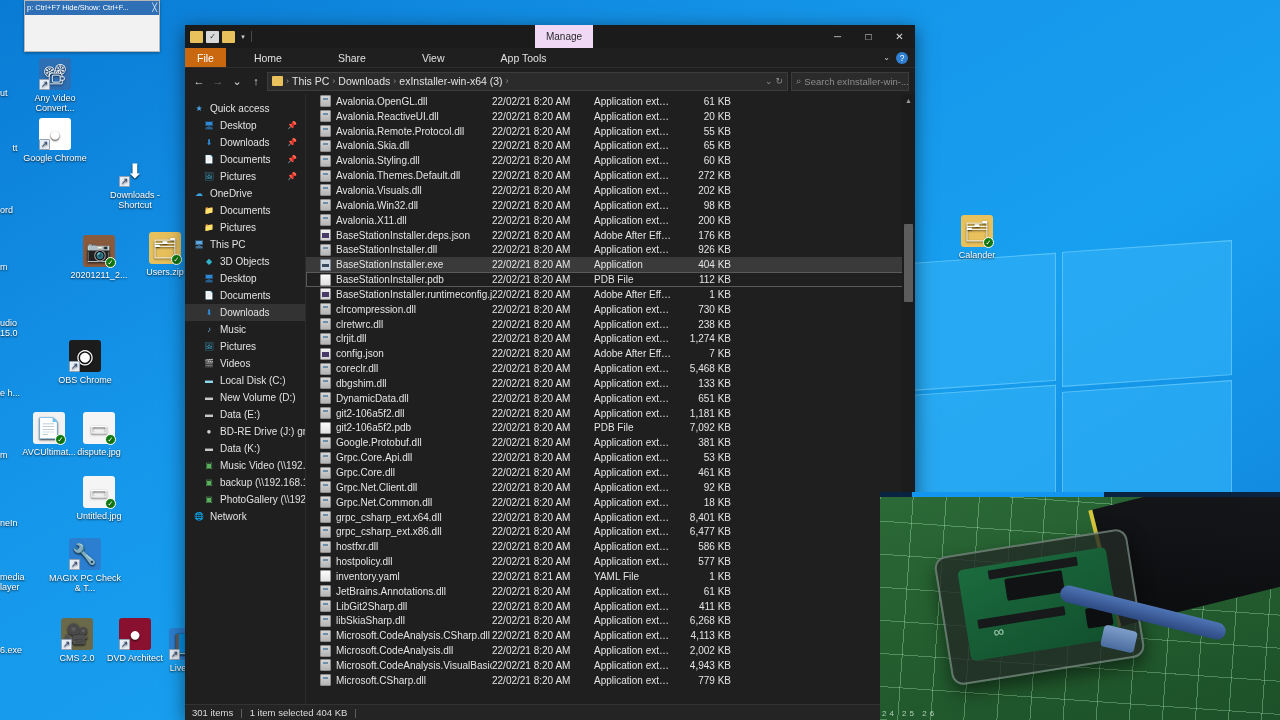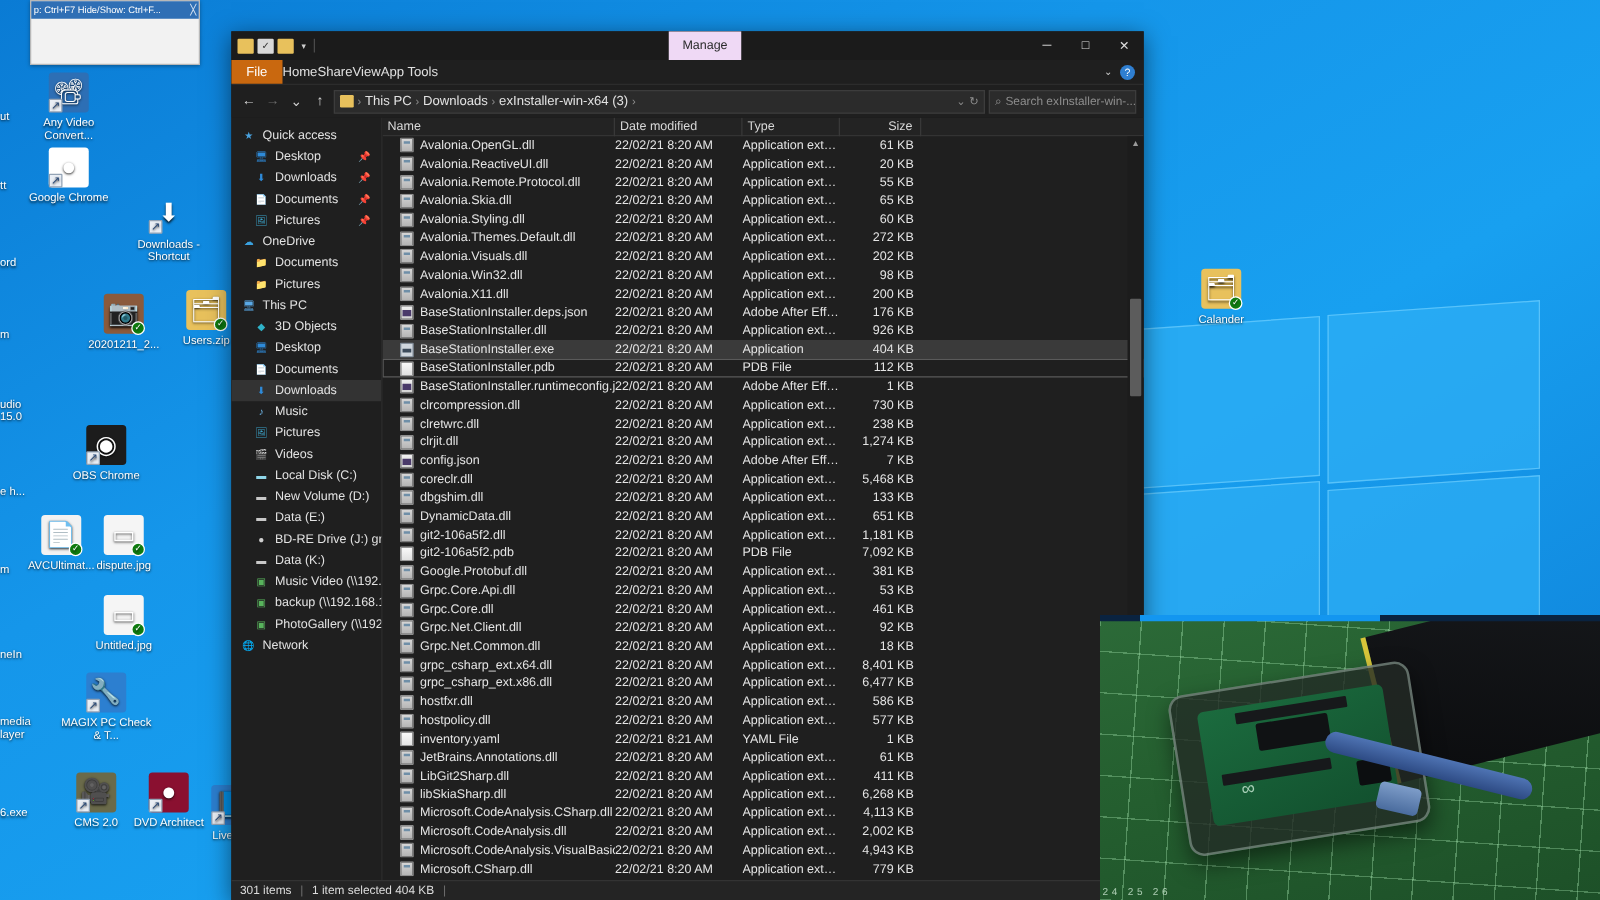--- a/index.html
+++ b/index.html
@@ -107,21 +107,21 @@
 
   .ribbon {
     height: 20px; background: #1f1f1f; display: flex; align-items: stretch;
     position: relative; flex: none; border-bottom: 1px solid #2c2c2c;
   }
   .ribbon .file {
     background: #c9680f; color: #fff; padding: 0 12px;
     display: flex; align-items: center; font-size: 10.5px;
   }
   .ribbon .tab {
-    padding: 0 0; display: flex; align-items: center;
+    padding: 0 28px; display: flex; align-items: center;
     color: #e0e0e0; font-size: 10.5px;
   }
   .ribbon .rright { margin-left: auto; display: flex; align-items: center; gap: 6px; padding-right: 7px; }
   .ribbon .chev { color: #cfcfcf; font-size: 8px; }
   .ribbon .help {
     width: 12px; height: 12px; border-radius: 50%; background: #2f7fd1;
     color: #fff; font-size: 8.5px; line-height: 12px; text-align: center;
   }
 
   .navbar {
@@ -341,21 +341,21 @@
         <div class="gl" style="background: rgb(44, 127, 208);">📘<span class="shortcut-arrow">↗</span></div>
         <span class="lbl">LivePro</span>
       </div>
       <div class="dicon" style="left: 940px; top: 215px;">
         <div class="gl" style="background: rgb(232, 193, 92);">🗂<span class="od-check">✓</span></div>
         <span class="lbl">Calander</span>
       </div>
     </div>
   <div id="desktop-edge-labels">
       <div class="dicon" style="left: 0px; top: 88px; width: 30px; text-align: left;">ut</div>
-      <div class="dicon" style="left: 0px; top: 143px; width: 30px; text-align: left;">tt</div>
+      <div class="dicon" style="left: 0px; top: 143px; width: 30px; text-align: center;">tt</div>
       <div class="dicon" style="left: 0px; top: 205px; width: 30px; text-align: left;">ord</div>
       <div class="dicon" style="left: 0px; top: 262px; width: 30px; text-align: left;">m</div>
       <div class="dicon" style="left: 0px; top: 318px; width: 30px; text-align: left;">udio 15.0</div>
       <div class="dicon" style="left: 0px; top: 388px; width: 30px; text-align: left;">e h...</div>
       <div class="dicon" style="left: 0px; top: 450px; width: 30px; text-align: left;">m</div>
       <div class="dicon" style="left: 0px; top: 518px; width: 30px; text-align: left;">neIn</div>
       <div class="dicon" style="left: 0px; top: 572px; width: 30px; text-align: left;">media layer</div>
       <div class="dicon" style="left: 0px; top: 645px; width: 30px; text-align: left;">6.exe</div>
     </div>
 
@@ -524,26 +524,20 @@
             <span class="ic" style="color: rgb(88, 179, 92);">▣</span>
             <span>PhotoGallery (\\192</span>
           </div>
           <div class="nvrow">
             <span class="ic" style="color: rgb(74, 163, 224);">🌐</span>
             <span>Network</span>
           </div>
         </div>
 
       <div class="filearea">
-        <div class="colhead">
-          <span class="c-name">Name</span>
-          <span class="c-date">Date modified</span>
-          <span class="c-type">Type</span>
-          <span class="c-size">Size</span>
-        </div>
         <div class="rows">
           <div id="file-rows">
               <div class="frow">
                 <div class="fn">
                   <span class="fi dll"></span>
                   <span>Avalonia.OpenGL.dll</span>
                 </div>
                 <div class="dt">22/02/21 8:20 AM</div>
                 <div class="ty">Application exten...</div>
                 <div class="sz">61 KB</div>

